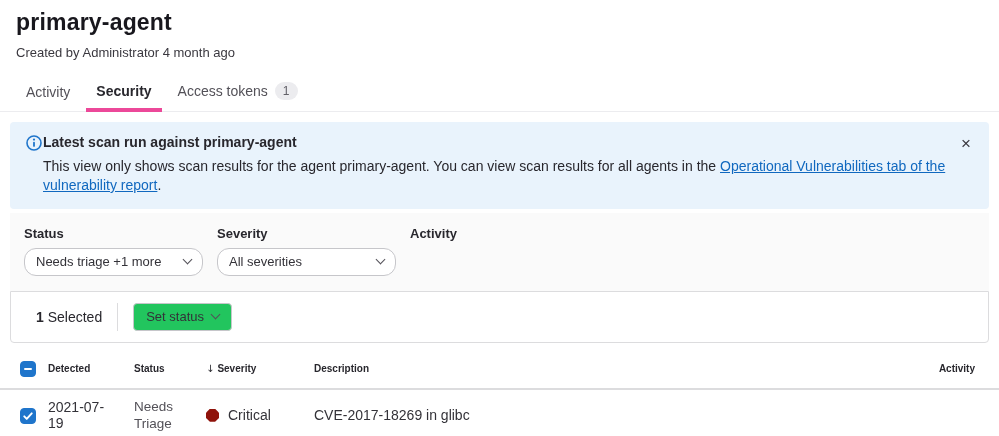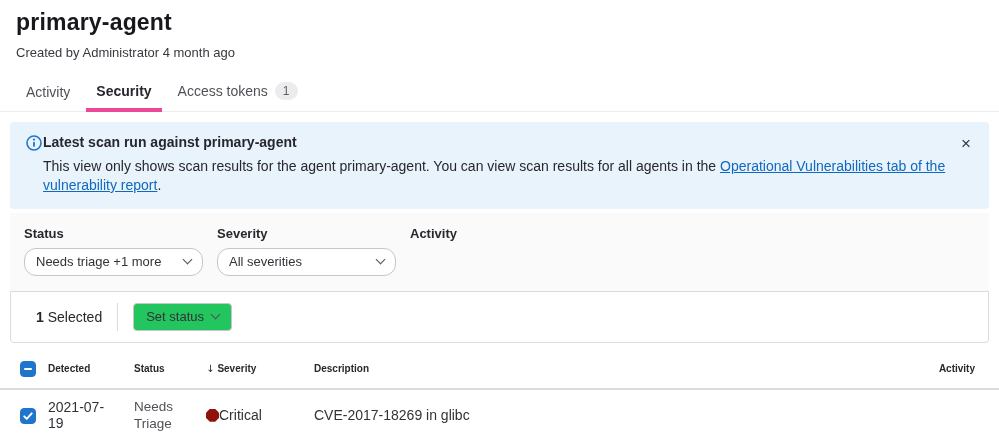--- a/index.html
+++ b/index.html
@@ -64,21 +64,21 @@
   td.col-status { color: #535158; font-size: 13.5px; line-height: 1.3; }
   .sort-arrow { font-weight: normal; margin-right: 3px; font-family: "DejaVu Sans", sans-serif; }
 
   
   .checkbox { width: 16px; height: 16px; border-radius: 4px; display: inline-flex;
     align-items: center; justify-content: center; cursor: pointer; vertical-align: middle; }
   .checkbox.checked, .checkbox.indeterminate { background: #1f75cb; border: 1px solid #1f75cb; }
   .dash { width: 8px; height: 2px; background: #fff; border-radius: 1px; }
 
   
-  .sev-wrap { display: flex; align-items: center; }
+  .sev-wrap { display: flex; align-items: center; gap: 9px; }
   .sev-critical { width: 13px; height: 13px; background: #8f130b;
     clip-path: polygon(30% 0%, 70% 0%, 100% 30%, 100% 70%, 70% 100%, 30% 100%, 0% 70%, 0% 30%); }
 </style>
 </head>
 <body>
 
 <div class="page-header">
   <h1 class="page-title">primary-agent</h1>
   <div class="page-meta">Created by Administrator 4 month ago</div>
 </div>

